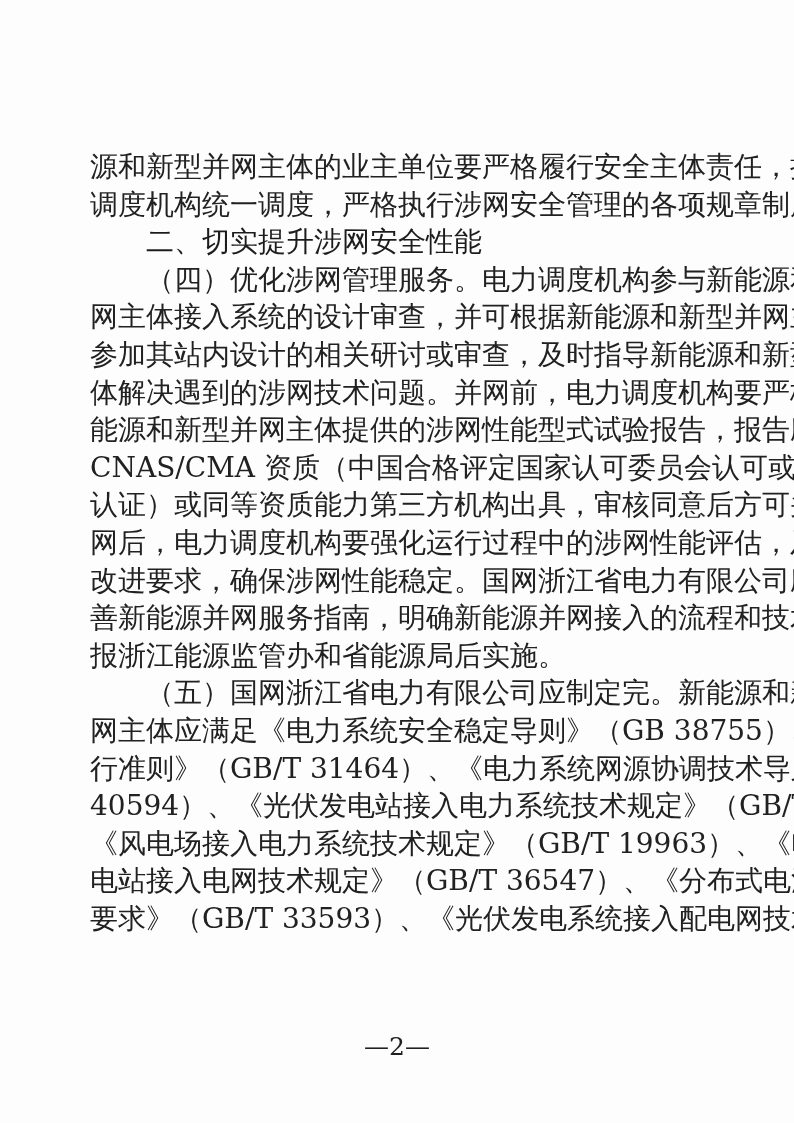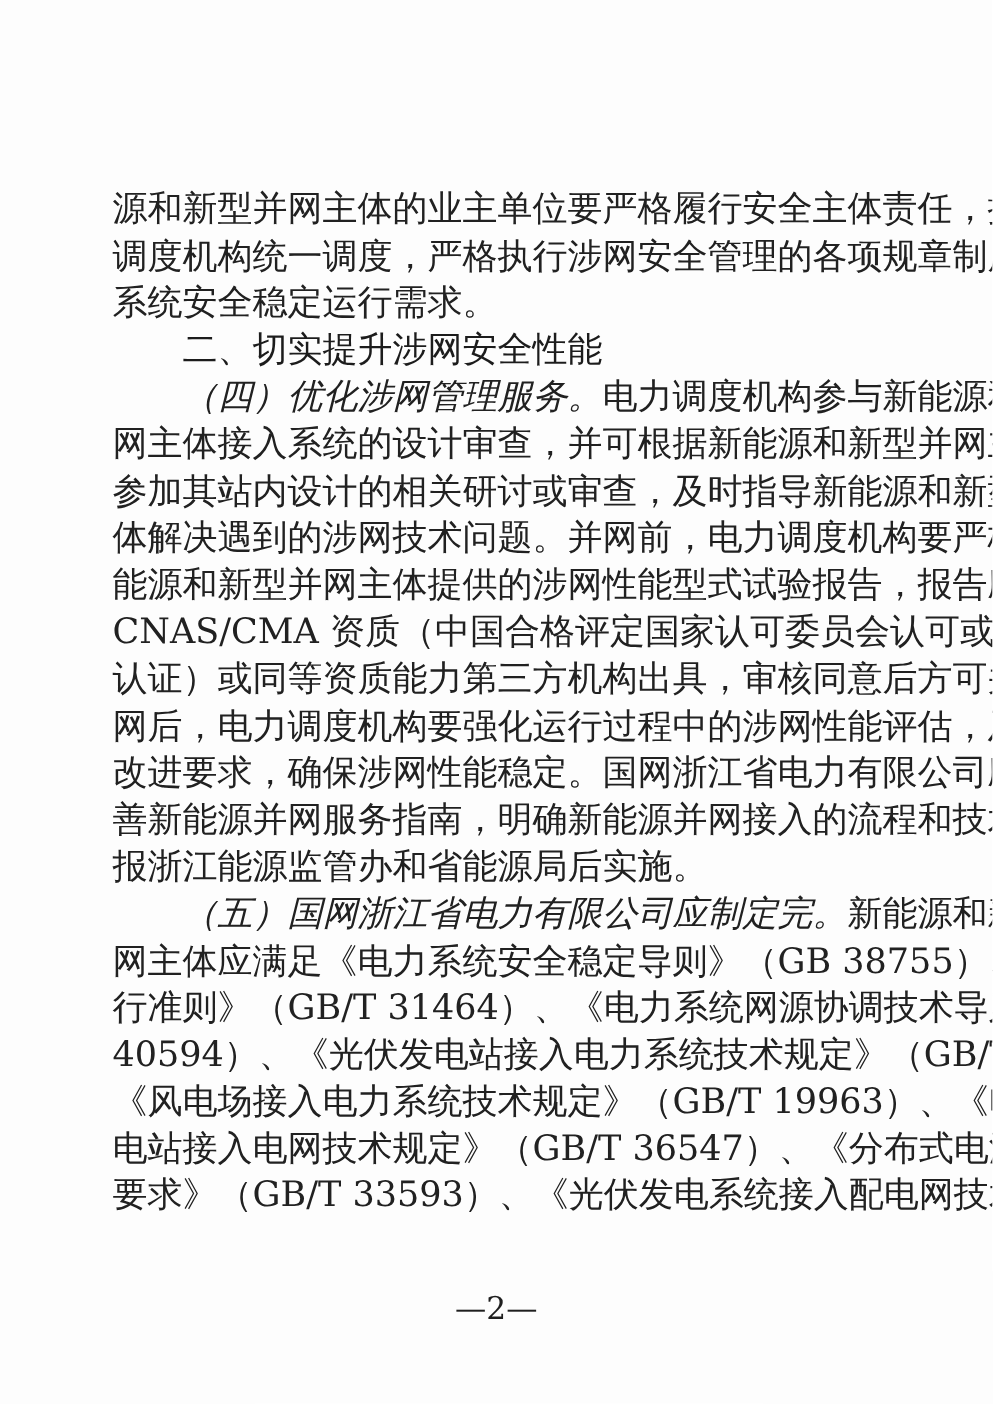--- a/index.html
+++ b/index.html
@@ -38,42 +38,40 @@
   }
   .line.indent {          
     padding-left: 56px;
   }
   .heading {
     font-family: "DejaVu Sans", "Liberation Sans", sans-serif;
     font-weight: normal;
     color: #1c1c1c;
   }
   .kai {                  
-    font-style: italic;
   }
   .page-number {
     position: absolute;
     left: 0;
     right: 0;
     top: 1032px;
     text-align: center;
     font-size: 25px;
     color: #1f1f1f;
     font-family: "DejaVu Serif", "Liberation Serif", serif;
   }
 </style>
 </head>
 <body>
 
 <div class="page">
   <div class="text-block">
 
     <div class="line">源和新型并网主体的业主单位要严格履行安全主体责任，接受电力</div>
     <div class="line">调度机构统一调度，严格执行涉网安全管理的各项规章制度，满足</div>
-    <div class="line endp">系统安全稳定运行需求。</div>
 
     <div class="line heading indent endp">二、切实提升涉网安全性能</div>
 
     <div class="line indent"><span class="kai">（四）优化涉网管理服务。</span><span>电力调度机构参与新能源和新型并</span></div>
     <div class="line">网主体接入系统的设计审查，并可根据新能源和新型并网主体需求</div>
     <div class="line">参加其站内设计的相关研讨或审查，及时指导新能源和新型并网主</div>
     <div class="line">体解决遇到的涉网技术问题。并网前，电力调度机构要严格审核新</div>
     <div class="line">能源和新型并网主体提供的涉网性能型式试验报告，报告应由具备</div>
     <div class="line">CNAS/CMA 资质（中国合格评定国家认可委员会认可或中国计量</div>
     <div class="line">认证）或同等资质能力第三方机构出具，审核同意后方可并网。并</div>

